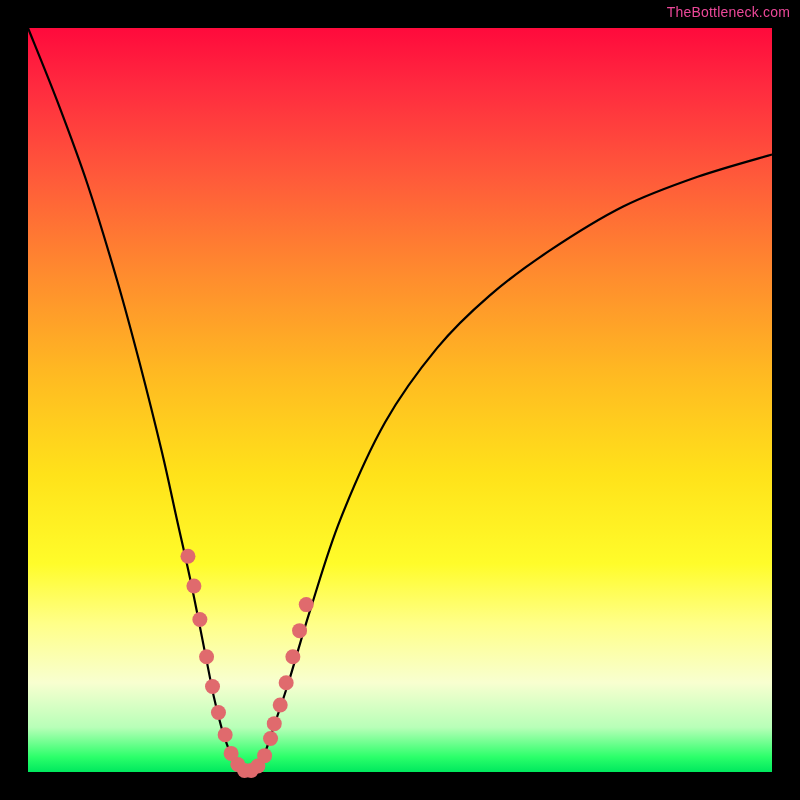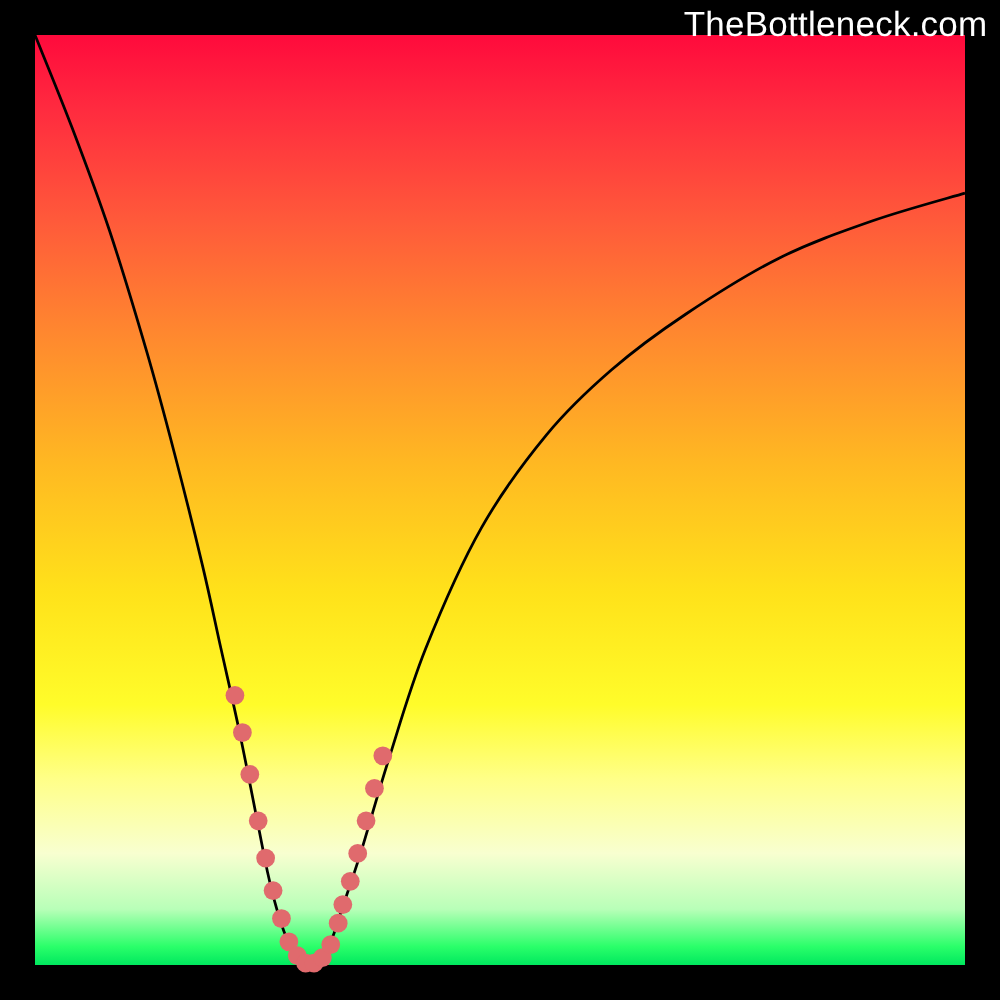--- a/index.html
+++ b/index.html
@@ -29,22 +29,22 @@
       #f8ffd0 88%,
       #b8ffb8 94%,
       #2bff6a 98%,
       #00e85e 100%
     );
   }
   .watermark {
     position: absolute;
     top: 4px;
     right: 10px;
-    color: #ffffff;
-    font-size: 28px;
+    color: #ec4899;
+    font-size: 14px;
     letter-spacing: 0.2px;
     user-select: none;
   }
   svg.curve {
     position: absolute;
     left: 0;
     top: 0;
     width: 744px;
     height: 744px;
     overflow: visible;

